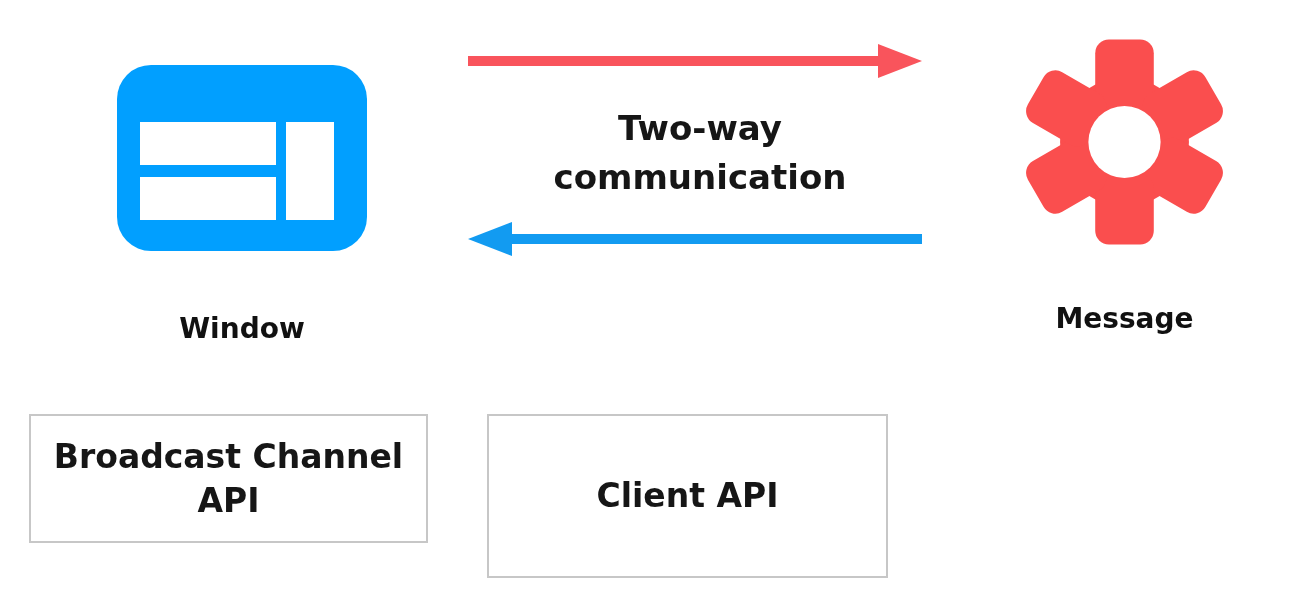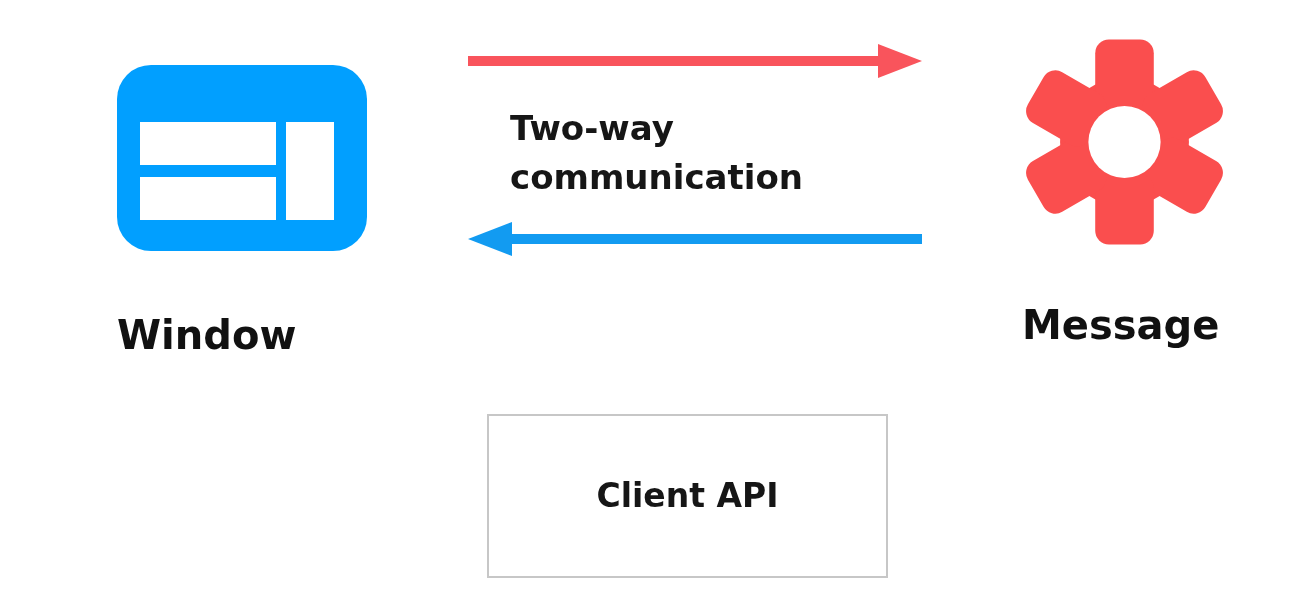--- a/index.html
+++ b/index.html
@@ -23,31 +23,31 @@
   
   .gear-icon { left: 1022px; top: 37px; width: 205px; height: 210px; }
 
   
   .arrow-red  { left: 466px; top: 42px;  width: 458px; height: 38px; }
   .arrow-blue { left: 466px; top: 220px; width: 458px; height: 38px; }
 
   
   .comm-label {
     left: 510px; top: 104px; width: 380px;
-    text-align: left;
+    text-align: center;
     font-size: 34px;
     font-weight: 700;
     line-height: 1.45;
     color: #161616;
   }
 
   
   .node-label {
-    text-align: left;
-    font-size: 40px;
+    text-align: center;
+    font-size: 28px;
     font-weight: 700;
     color: #111111;
   }
   .window-label { left: 117px; top: 312px; width: 250px; }
   .worker-label { left: 1022px; top: 302px; width: 205px; }
 
   
   .api-box {
     background: #ffffff;
     border: 2px solid #c7c7c7;
@@ -105,19 +105,22 @@
         <rect x="75" y="0" width="60" height="72" rx="14" transform="rotate(300 105 105)"></rect>
       </g>
       <circle cx="105" cy="105" r="37" fill="#ffffff"></circle>
     </svg>
   </div>
 
   <div class="abs node-label window-label">Window</div>
 
   <div class="abs node-label worker-label">Message</div>
 
+  <div class="abs api-box box-broadcast">
+    <span class="api-box-label">Broadcast Channel API</span>
+  </div>
 
   <div class="abs api-box box-client">
     <span class="api-box-label">Client API</span>
   </div>
 
 
 </div>
 
 </body></html>

